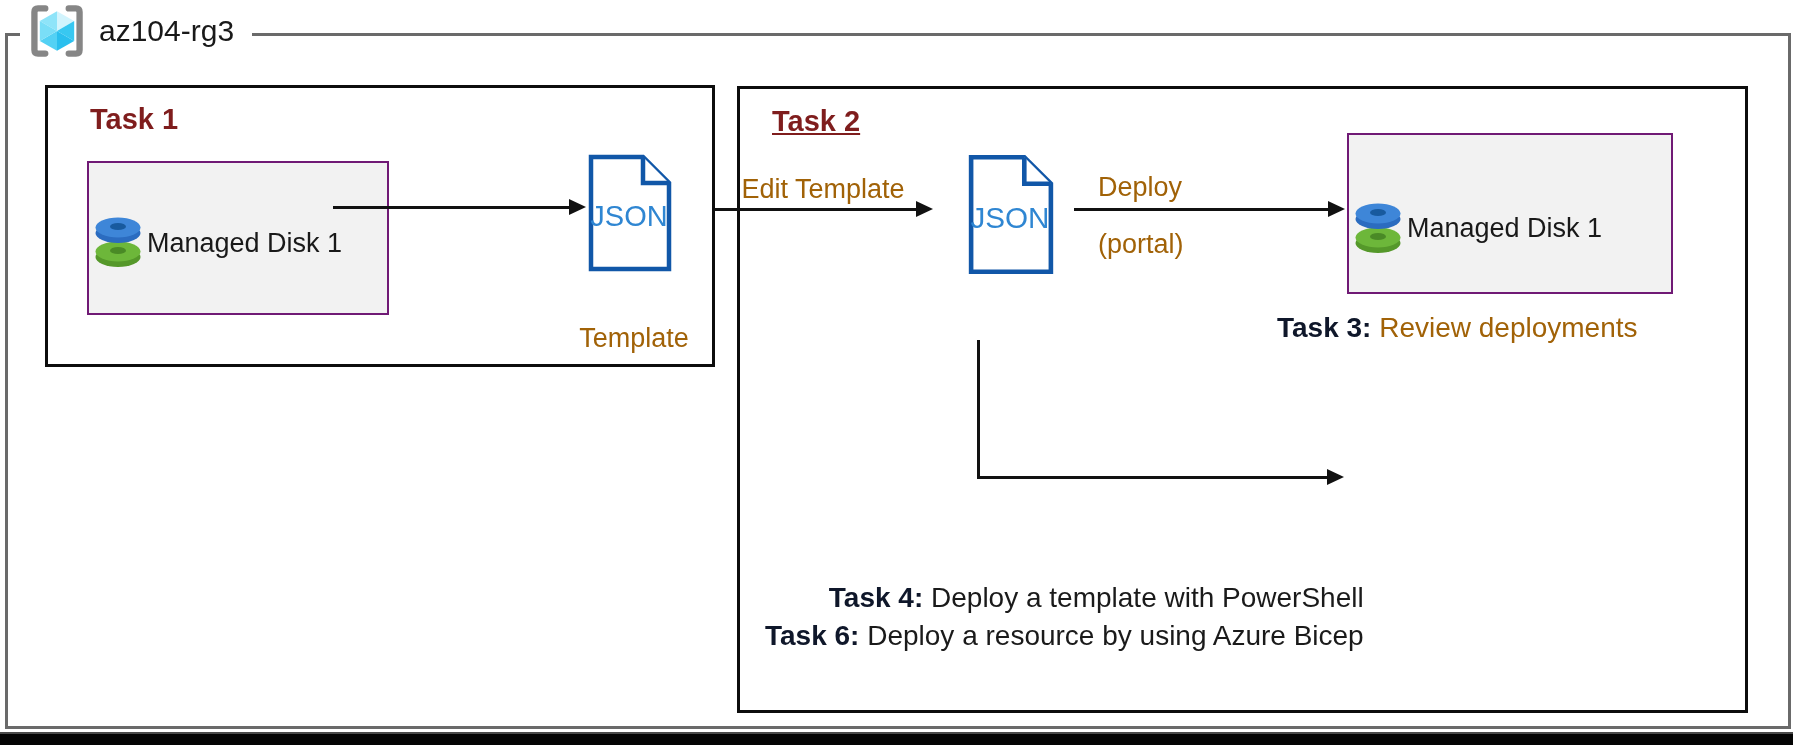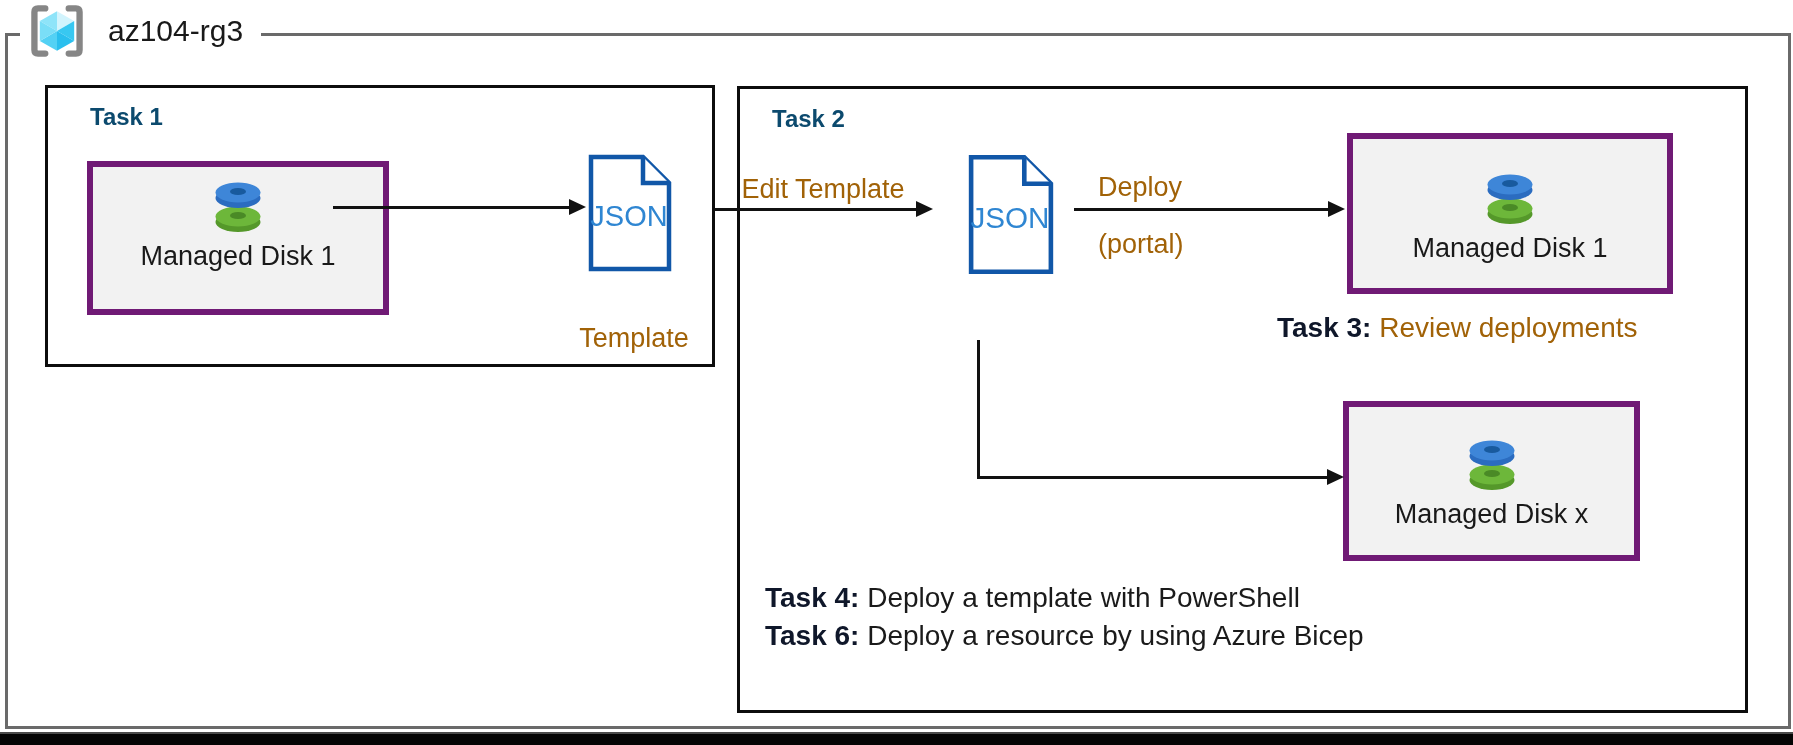--- a/index.html
+++ b/index.html
@@ -8,52 +8,52 @@
     position:relative; width:1793px; height:745px;
     background:#fff; overflow:hidden;
     font-family:"Liberation Sans", sans-serif; color:#1a1a1a;
   }
   .abs { position:absolute; }
 
   
   .rg-border { left:5px; top:33px; width:1786px; height:696px;
                border:3px solid #6a6a6a; background:transparent; }
   .rg-label-strip { left:20px; top:2px; height:58px; background:#fff; z-index:3;
-                    display:flex; align-items:center; gap:22px; padding:0 18px 0 8px; }
+                    display:flex; align-items:center; gap:13px; padding:0 18px 0 8px; }
   .rg-name { font-size:30px; color:#191919; }
 
   
   .task-box { border:3px solid #0d0d0d; background:#fff; }
   .task1-box { left:45px; top:85px; width:670px; height:282px; }
   .task2-box { left:737px; top:86px; width:1011px; height:627px; }
-  .task-title { font-size:24px; font-weight:bold; color:#0c4a6e; z-index:2; }
+  .task-title { font-size:29px; font-weight:bold; color:#7f1d1d; z-index:2; }
 
   
-  .disk-box { background:#f2f2f2; border:6px solid #701a75; z-index:2;
-              display:flex; flex-direction:column; align-items:center; }
+  .disk-box { background:#f2f2f2; border:2px solid #701a75; z-index:2;
+              display:flex; flex-direction:row; align-items:center; }
   .disk-box .label { font-size:27px; color:#191919; margin-top:2px; }
   .md1-box { left:87px;  top:161px; width:302px; height:154px; padding-top:8px;  }
   .md2-box { left:1347px; top:133px; width:326px; height:161px; padding-top:28px; }
   .mdx-box { left:1343px; top:401px; width:297px; height:160px; padding-top:26px; }
 
   
   .hline { height:3px; background:#111; z-index:4; }
   .vline { width:3px;  background:#111; z-index:4; }
   .head-right { width:0; height:0; z-index:4;
     border-left:17px solid #111; border-top:8px solid transparent; border-bottom:8px solid transparent; }
 
   
   .lbl { font-size:27px; color:#a16207; z-index:2; }
   .center { text-align:center; }
 
   .task3-line { left:1277px; top:312px; font-size:28px; z-index:2; white-space:nowrap; }
   .blue-bold { font-weight:bold; color:#0f172a; }
   .blue-reg  { color:#a16207; }
 
-  .task-list { left:765px; top:579px; font-size:28px; line-height:38px; z-index:2; }
+  .task-list { left:765px; top:579px; font-size:28px; line-height:38px; z-index:2;text-align:right; }
   .task-list .row { white-space:nowrap; }
 
   .bottom-bar { left:0; top:732px; width:1793px; height:13px;
                 background:#040404; border-top:2px solid #4a4a4a; z-index:5; }
 
   .json-icon { z-index:3; }
 </style>
 </head>
 <body>
 
@@ -94,21 +94,21 @@
   <div class="abs head-right" style="left:569px; top:199px;"></div>
 
   <svg class="abs json-icon" style="left:586px; top:152px;" width="88" height="122" viewBox="0 0 88 122">
     <path d="M5,5 H57 L83,31 V117 H5 Z" fill="#ffffff" stroke="#1157a8" stroke-width="4.5"></path>
     <path d="M57,5 V31 H83" fill="#ffffff" stroke="#1157a8" stroke-width="4.5"></path>
     <text x="43" y="74" text-anchor="middle" font-size="29" fill="#2f86d2" font-family="Liberation Sans, sans-serif">JSON</text>
   </svg>
   <div class="abs lbl center" style="left:558px; top:287px; width:152px;margin-top:36px;">Template</div>
 
   <div class="abs task-box task2-box"></div>
-  <div class="abs task-title" style="left:772px; top:105px;">Task 2</div>
+  <div class="abs task-title" style="left:772px; top:105px;text-decoration:underline;">Task 2</div>
 
   <div class="abs lbl center" style="left:710px; top:174px; width:226px;">Edit Template</div>
   <div class="abs hline" style="left:714px; top:208px; width:202px;"></div>
   <div class="abs head-right" style="left:916px; top:201px;"></div>
 
   <svg class="abs json-icon" style="left:966px; top:152px;" width="90" height="125" viewBox="0 0 88 122">
     <path d="M5,5 H57 L83,31 V117 H5 Z" fill="#ffffff" stroke="#1157a8" stroke-width="4.5"></path>
     <path d="M57,5 V31 H83" fill="#ffffff" stroke="#1157a8" stroke-width="4.5"></path>
     <text x="43" y="74" text-anchor="middle" font-size="29" fill="#2f86d2" font-family="Liberation Sans, sans-serif">JSON</text>
   </svg>
@@ -131,31 +131,20 @@
   </div>
 
   <div class="abs task3-line">
     <span class="blue-bold">Task 3:</span><span class="blue-reg"> Review deployments</span>
   </div>
 
   <div class="abs vline" style="left:977px; top:340px; height:139px;"></div>
   <div class="abs hline" style="left:977px; top:476px; width:352px;"></div>
   <div class="abs head-right" style="left:1327px; top:469px;"></div>
 
-  <div class="abs disk-box mdx-box">
-    <svg width="58" height="64" viewBox="0 0 58 64">
-      <ellipse cx="29" cy="47" rx="22.5" ry="10" fill="#55982a"></ellipse>
-      <ellipse cx="29" cy="41.5" rx="22.5" ry="10" fill="#6db73a"></ellipse>
-      <ellipse cx="29" cy="40.5" rx="8" ry="3.6" fill="#4a8a26"></ellipse>
-      <ellipse cx="29" cy="23" rx="22.5" ry="10" fill="#2b6cc0"></ellipse>
-      <ellipse cx="29" cy="17.5" rx="22.5" ry="10" fill="#3e86d8"></ellipse>
-      <ellipse cx="29" cy="16.5" rx="8" ry="3.6" fill="#185a9e"></ellipse>
-    </svg>
-    <div class="label">Managed Disk x</div>
-  </div>
 
   <div class="abs task-list">
     <div class="row">
       <span class="blue-bold">Task 4:</span><span> Deploy a template with PowerShell</span>
     </div>
     <div class="row">
       <span class="blue-bold">Task 6:</span><span> Deploy a resource by using Azure Bicep</span>
     </div>
   </div>
 

